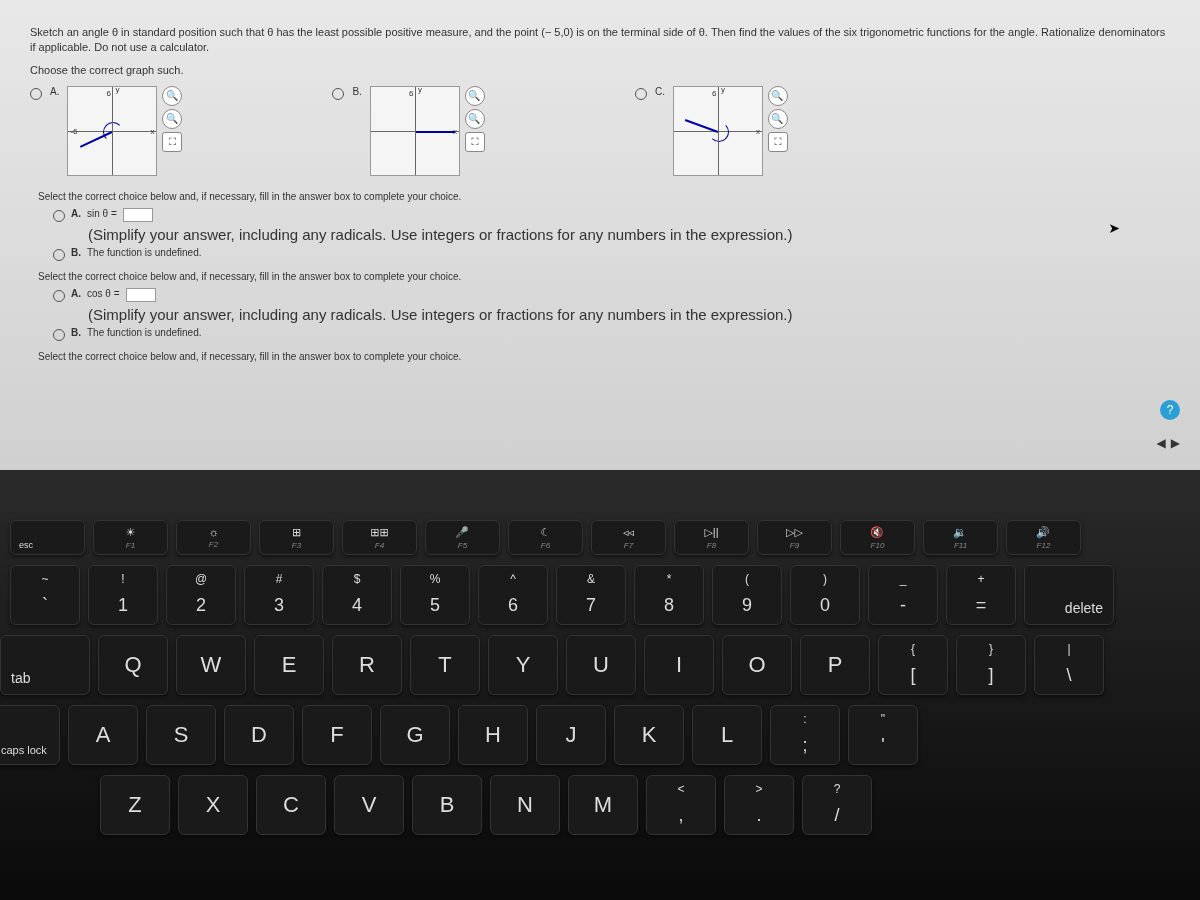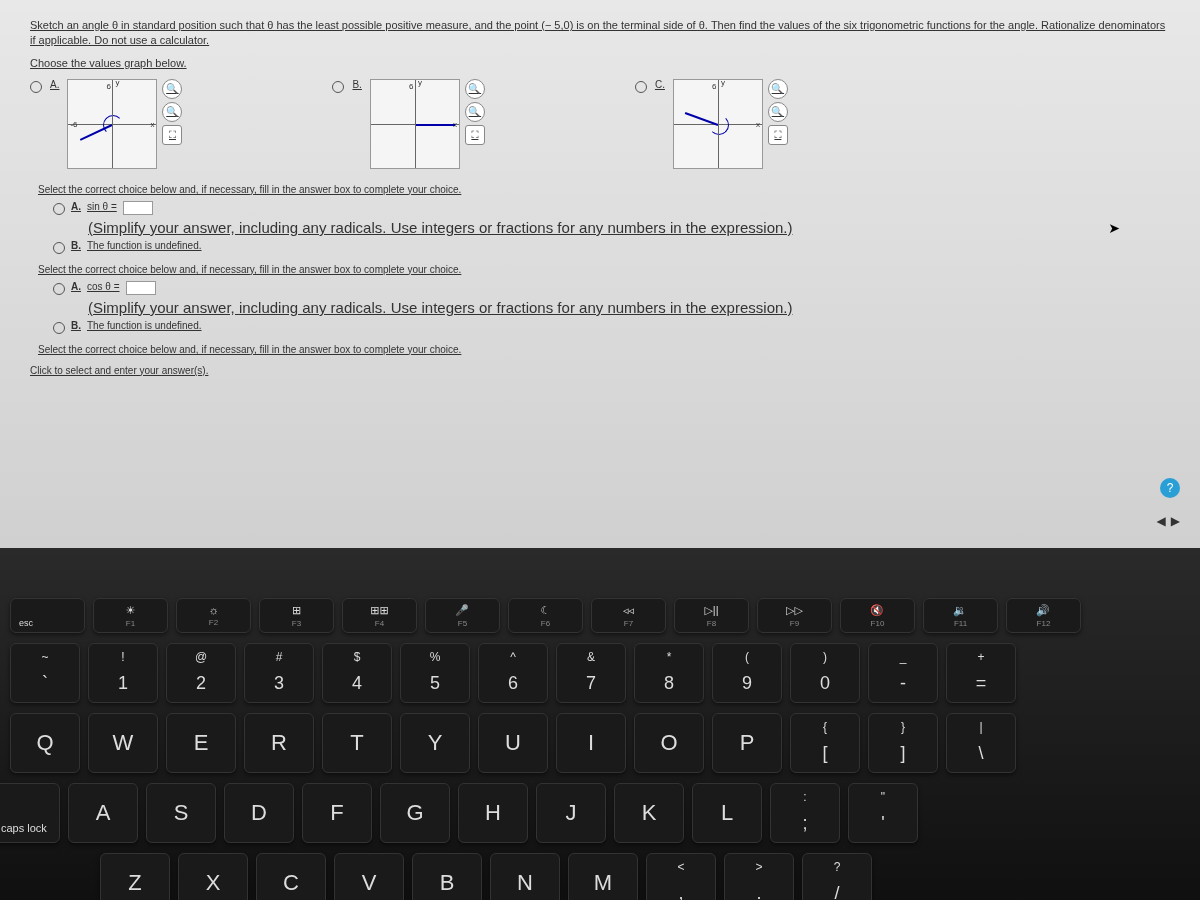--- a/index.html
+++ b/index.html
@@ -9,26 +9,25 @@
     width: 1200px;
     height: 900px;
     overflow: hidden;
     position: relative;
   }
   
   
   .screen {
     background: linear-gradient(to bottom, #e8e8e8, #d0d0d0);
     width: 100%;
-    height: 548px;
-    padding: 18px 30px;
+    height: 470px;
+    padding: 25px 30px;
     font-size: 10px;
     color: #333;
     position: relative;
-    text-decoration: underline;
   }
   
   .question-header {
     font-size: 11px;
     margin-bottom: 8px;
     line-height: 1.4;
   }
   
   .subheader {
     font-size: 11px;
@@ -258,20 +257,21 @@
     padding-left: 0;
   }
   
   .fn-icon {
     font-size: 11px;
     margin-bottom: 2px;
   }
   .fn-label {
     font-size: 8px;
     color: #888;
+    font-style: italic;
   }
   
   .ray-a { left: 50%; top: 50%; width: 35px; transform: rotate(155deg); }
   .ray-b { left: 50%; top: 50%; width: 40px; transform: rotate(0deg); }
   .ray-c { left: 50%; top: 50%; width: 35px; transform: rotate(200deg); }
   
   .arc {
     position: absolute;
     border: 1.5px solid #00a;
     border-radius: 50%;
@@ -282,21 +282,21 @@
     border-right-color: transparent;
     border-bottom-color: transparent;
   }
 </style>
 </head>
 <body>
 
 <div class="screen">
 
   <div class="question-header">Sketch an angle θ in standard position such that θ has the least possible positive measure, and the point (− 5,0) is on the terminal side of θ. Then find the values of the six trigonometric functions for the angle. Rationalize denominators if applicable. Do not use a calculator.</div>
-  <div class="subheader">Choose the values graph below.</div>
+  <div class="subheader">Choose the correct graph such.</div>
 
   <div class="graph-selection">
 
     <div class="graph-option">
       <div class="radio"></div>
       <div>A.</div>
       <div class="graph-container">
         <div class="graph-box">
           <span class="axis-label" style="top:-2px;left:47px">y</span>
           <span class="axis-label" style="top:40px;right:2px">x</span>
@@ -378,21 +378,20 @@
     <div class="hint-text">(Simplify your answer, including any radicals. Use integers or fractions for any numbers in the expression.)</div>
     <div class="choice-option">
       <div class="radio"></div>
       <span class="choice-label">B.</span>
       <span>The function is undefined.</span>
     </div>
   </div>
 
   <div class="choice-section">Select the correct choice below and, if necessary, fill in the answer box to complete your choice.</div>
 
-  <div class="footer-text">Click to select and enter your answer(s).</div>
 
   <div class="help-btn">?</div>
   <div class="nav-arrows">
     <span class="nav-arrow">◀</span>
     <span class="nav-arrow">▶</span>
   </div>
 
   <div style="position:absolute;right:80px;top:220px;font-size:14px;color:#000">➤</div>
 </div>
 
@@ -496,23 +495,25 @@
         <span class="lower">0</span>
       </div>
       <div class="key">
         <span class="upper">_</span>
         <span class="lower">-</span>
       </div>
       <div class="key">
         <span class="upper">+</span>
         <span class="lower">=</span>
       </div>
+      <div class="key wide right">delete</div>
     </div>
 
   <div class="key-row" id="qwerty-row">
+      <div class="key wide" style="margin-left: -10px;">tab</div>
       <div class="key">
         <span class="single">Q</span>
       </div>
       <div class="key">
         <span class="single">W</span>
       </div>
       <div class="key">
         <span class="single">E</span>
       </div>
       <div class="key">

